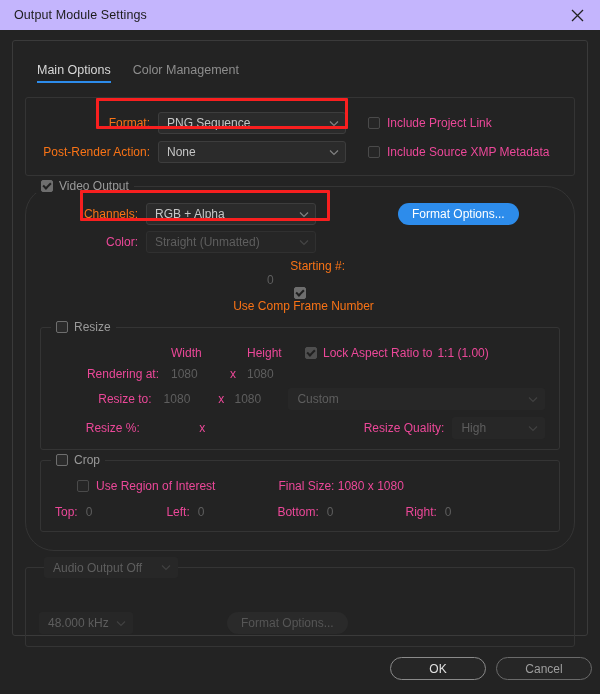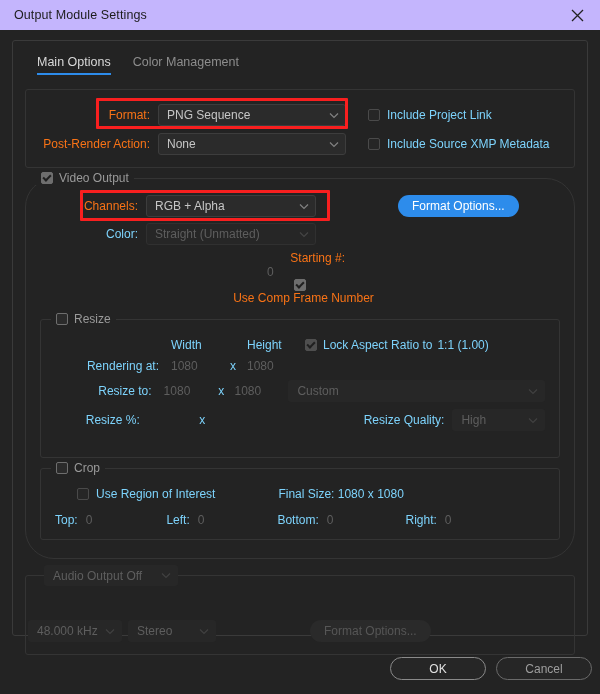--- a/index.html
+++ b/index.html
@@ -40,21 +40,21 @@
   .panel {
     border: 1px solid #3a3a3a;
     border-radius: 3px;
     height: 596px;
     background: #232323;
     padding: 8px 12px;
     position: relative;
   }
 
   
-  .tabs { display: flex; gap: 22px; padding: 6px 12px 0 12px; }
+  .tabs { display: flex; gap: 22px; padding: 6px 12px 0 12px; margin-top: 8px; }
   .tab {
     font-size: 12.5px; color: #8d8d8d; padding-bottom: 6px;
     cursor: pointer; position: relative;
   }
   .tab.active { color: #d8d8d8; }
   .tab.active::after {
     content: ""; position: absolute; left: 0; right: 0; bottom: 0;
     height: 2px; background: #2d8ceb;
   }
 
@@ -81,21 +81,21 @@
   .cb.checked::after {
     content: ""; width: 6px; height: 3px;
     border-left: 2px solid #202020; border-bottom: 2px solid #202020;
     transform: rotate(-45deg) translate(1px,-1px);
   }
   .cb.dim { border-color: #4a4a4a; background: #262626; }
   .cb.dim.checked { background: #4f4f4f; border-color: #4f4f4f; }
 
   
   .lbl { font-size: 12px; color: #f97316; white-space: nowrap; }
-  .lbl.dim { color: #7dd3fc; }
+  .lbl.dim { color: #ec4899; }
   .val { font-size: 12px; color: #b4b4b4; }
   .val.dim { color: #5e5e5e; }
 
   
   .sel {
     background: #2b2b2b; border: 1px solid #3d3d3d; border-radius: 3px;
     height: 22px; display: flex; align-items: center;
     padding: 0 6px 0 8px; font-size: 12px; color: #c6c6c6;
     cursor: pointer; position: relative;
   }
@@ -142,21 +142,21 @@
 
   .rz-group { padding: 18px 14px 10px 14px; margin: 0 14px 10px 14px; }
   .rz-row { display: flex; align-items: center; margin-bottom: 7px; }
   .rz-label { width: 112px; text-align: right; padding-right: 8px; }
   .rz-w { width: 56px; padding-left: 4px; }
   .rz-x { width: 20px; text-align: center; }
   .rz-h { width: 62px; padding-left: 4px; }
 
   .cp-group { padding: 18px 14px 12px 14px; margin: 0 14px 12px 14px; }
 
-  .au-group { padding: 18px 14px 12px 2px; margin-top: 4px; }
+  .au-group { padding: 18px 14px 12px 13px; margin-top: 4px; }
 
   .footer {
     position: absolute; right: 8px; bottom: 14px;
     display: flex; gap: 10px;
   }
 </style>
 </head>
 <body>
 
 <div class="titlebar">
@@ -275,21 +275,21 @@
           <div class="lbl dim rz-x">x</div>
           <div class="val dim rz-h">1080</div>
           <div class="sel flat" style="width:275px;">
             <span>Custom</span>
             <svg class="chev" width="10" height="7" viewBox="0 0 10 7">
               <path d="M1 1.5 L5 5.5 L9 1.5" stroke="#4e4e4e" stroke-width="1.2" fill="none"></path>
             </svg>
           </div>
         </div>
 
-        <div class="rz-row" style="margin-bottom:16px;">
+        <div class="rz-row" style="margin-bottom:0;">
           <div class="lbl dim rz-label">Resize %:</div>
           <div class="rz-w"></div>
           <div class="lbl dim rz-x">x</div>
           <div class="rz-h"></div>
           <div class="lbl dim" style="margin-left:102px;">Resize Quality:</div>
           <div class="sel flat" style="width:110px;margin-left:8px;">
             <span>High</span>
             <svg class="chev" width="10" height="7" viewBox="0 0 10 7">
               <path d="M1 1.5 L5 5.5 L9 1.5" stroke="#4e4e4e" stroke-width="1.2" fill="none"></path>
             </svg>
@@ -333,26 +333,20 @@
         </div>
       </div>
 
       <div class="row" style="margin-top:26px;">
         <div class="sel flat" style="width:94px;">
           <span>48.000 kHz</span>
           <svg class="chev" width="10" height="7" viewBox="0 0 10 7">
             <path d="M1 1.5 L5 5.5 L9 1.5" stroke="#4e4e4e" stroke-width="1.2" fill="none"></path>
           </svg>
         </div>
-        <div class="sel flat" style="width:88px;margin-left:6px;">
-          <span>Stereo</span>
-          <svg class="chev" width="10" height="7" viewBox="0 0 10 7">
-            <path d="M1 1.5 L5 5.5 L9 1.5" stroke="#4e4e4e" stroke-width="1.2" fill="none"></path>
-          </svg>
-        </div>
         <button class="btn-ghost" style="margin-left:94px;">Format Options...</button>
       </div>
     </div>
 
   </div>
 
   <div class="footer">
     <button class="btn-pill">OK</button>
     <button class="btn-pill secondary">Cancel</button>
   </div>

